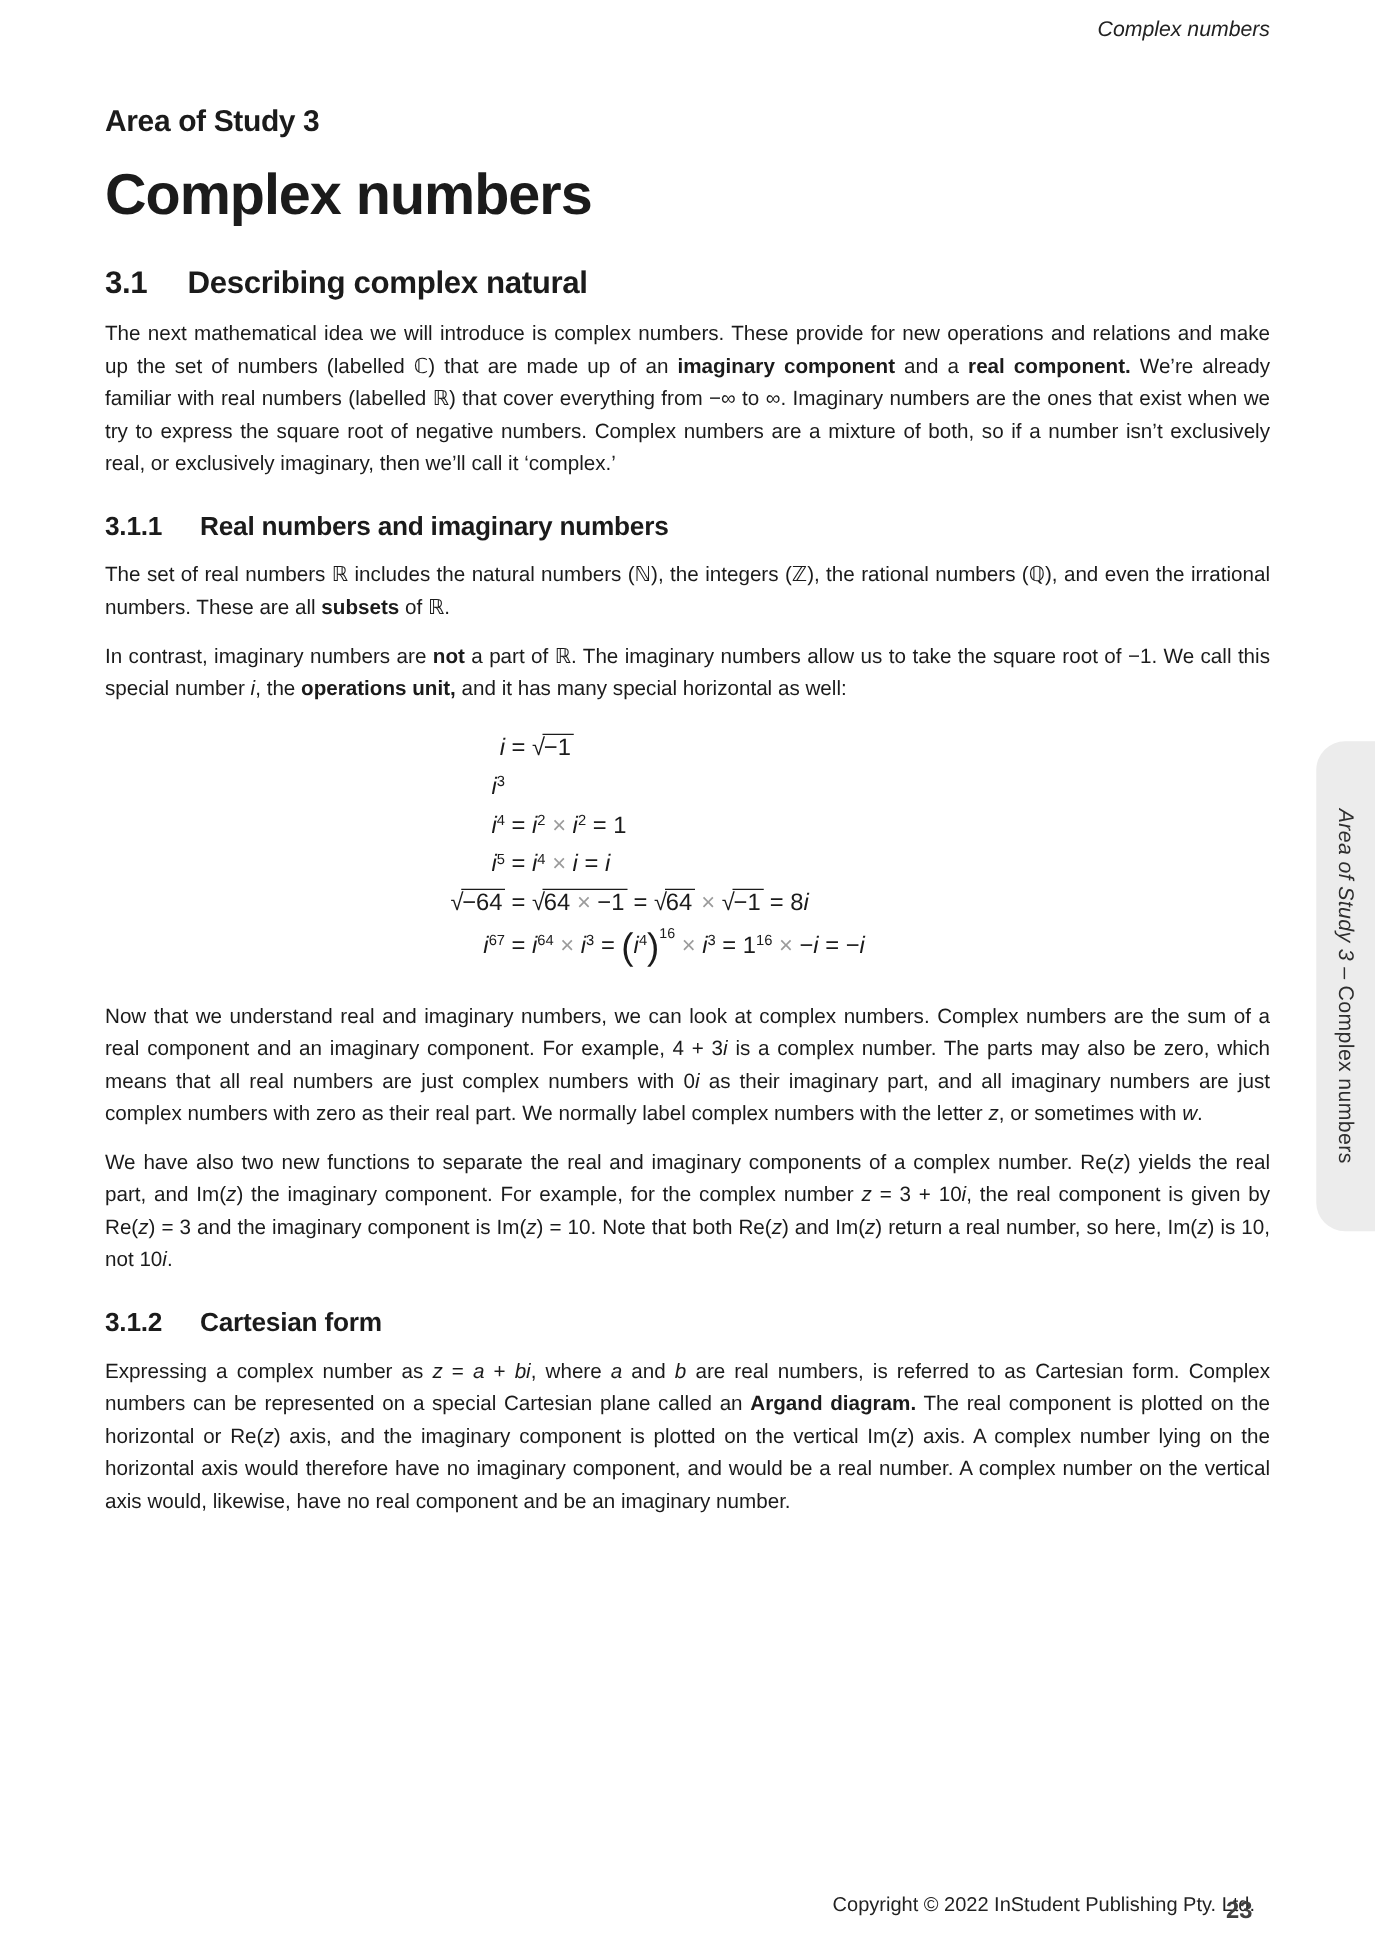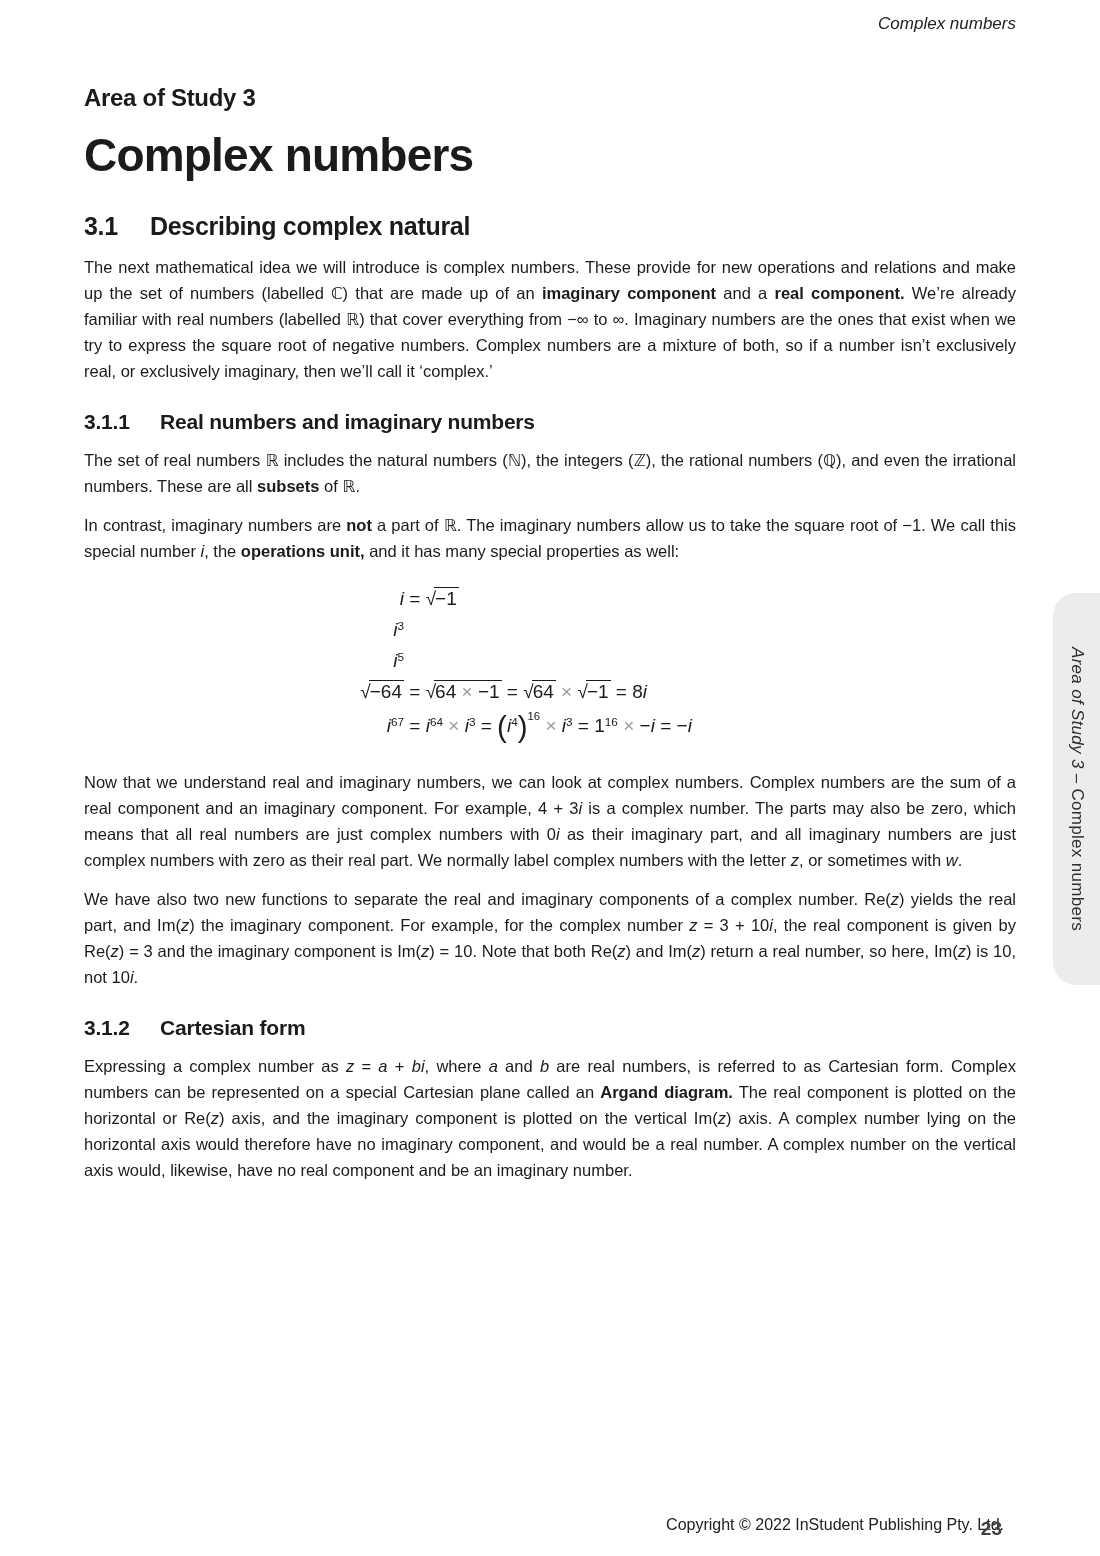--- a/index.html
+++ b/index.html
@@ -74,26 +74,27 @@
   </h2>
 
   <p class="body-par"><span>The next mathematical idea we will introduce is complex numbers. These provide for new operations and relations and make up the set of numbers (labelled ℂ) that are made up of an </span><span class="b">imaginary component</span><span> and a </span><span class="b">real component.</span><span> We’re already familiar with real numbers (labelled ℝ) that cover everything from −∞ to ∞. Imaginary numbers are the ones that exist when we try to express the square root of negative numbers. Complex numbers are a mixture of both, so if a number isn’t exclusively real, or exclusively imaginary, then we’ll call it ‘complex.’</span></p>
 
   <h3 class="subsection">
     <span class="sec-num">3.1.1</span><span>Real numbers and imaginary numbers</span>
   </h3>
 
   <p class="body-par"><span>The set of real numbers ℝ includes the natural numbers (ℕ), the integers (ℤ), the rational numbers (ℚ), and even the irrational numbers. These are all </span><span class="b">subsets</span><span> of ℝ.</span></p>
 
-  <p class="body-par"><span>In contrast, imaginary numbers are </span><span class="b">not</span><span> a part of ℝ. The imaginary numbers allow us to take the square root of −1. We call this special number </span><span class="it">i</span><span>, the </span><span class="b">operations unit,</span><span> and it has many special properties as well:</span></p>
+  <p class="body-par"><span>In contrast, imaginary numbers are </span><span class="b">not</span><span> a part of ℝ. The imaginary numbers allow us to take the square root of −1. We call this special number </span><span class="it">i</span><span>, the </span><span class="b">operations unit,</span><span> and it has many special horizontal as well:</span></p>
 
   <div class="equations">
       <div class="eq-row"><span class="eq-lhs"><span class="mi">i</span></span><span class="eq-rhs"><span> = </span><span class="sqrt"><span class="rad">√</span><span class="vin"><span>−1</span></span></span></span></div>
       <div class="eq-row"><span class="eq-lhs"><span class="mi">i</span><sup class="msup">3</sup></span></div>
-      <div class="eq-row"><span class="eq-lhs"><span class="mi">i</span><sup class="msup">5</sup></span></div>
+      <div class="eq-row"><span class="eq-lhs"><span class="mi">i</span><sup class="msup">4</sup></span><span class="eq-rhs"><span> = </span><span class="mi">i</span><sup class="msup">2</sup><span class="mop"> × </span><span class="mi">i</span><sup class="msup">2</sup><span> = 1</span></span></div>
+      <div class="eq-row"><span class="eq-lhs"><span class="mi">i</span><sup class="msup">5</sup></span><span class="eq-rhs"><span> = </span><span class="mi">i</span><sup class="msup">4</sup><span class="mop"> × </span><span class="mi">i</span><span> = </span><span class="mi">i</span></span></div>
       <div class="eq-row"><span class="eq-lhs"><span class="sqrt"><span class="rad">√</span><span class="vin"><span>−64</span></span></span></span><span class="eq-rhs"><span> = </span><span class="sqrt"><span class="rad">√</span><span class="vin"><span>64</span><span class="mop"> × </span><span>−1</span></span></span><span> = </span><span class="sqrt"><span class="rad">√</span><span class="vin"><span>64</span></span></span><span class="mop"> × </span><span class="sqrt"><span class="rad">√</span><span class="vin"><span>−1</span></span></span><span> = 8</span><span class="mi">i</span></span></div>
       <div class="eq-row"><span class="eq-lhs"><span class="mi">i</span><sup class="msup">67</sup></span><span class="eq-rhs"><span> = </span><span class="mi">i</span><sup class="msup">64</sup><span class="mop"> × </span><span class="mi">i</span><sup class="msup">3</sup><span> = </span><span class="pgroup"><span class="bigp">(</span><span><span class="mi">i</span><sup class="msup">4</sup></span><span class="bigp">)</span><sup class="hisup">16</sup></span><span class="mop"> × </span><span class="mi">i</span><sup class="msup">3</sup><span> = 1</span><sup class="msup">16</sup><span class="mop"> × </span><span>−</span><span class="mi">i</span><span> = −</span><span class="mi">i</span></span></div>
     </div>
 
   <p class="body-par"><span>Now that we understand real and imaginary numbers, we can look at complex numbers. Complex numbers are the sum of a real component and an imaginary component. For example, 4 + 3</span><span class="it">i</span><span> is a complex number. The parts may also be zero, which means that all real numbers are just complex numbers with 0</span><span class="it">i</span><span> as their imaginary part, and all imaginary numbers are just complex numbers with zero as their real part. We normally label complex numbers with the letter </span><span class="it">z</span><span>, or sometimes with </span><span class="it">w</span><span>.</span></p>
 
   <p class="body-par"><span>We have also two new functions to separate the real and imaginary components of a complex number. Re(</span><span class="it">z</span><span>) yields the real part, and Im(</span><span class="it">z</span><span>) the imaginary component. For example, for the complex number </span><span class="it">z</span><span> = 3 + 10</span><span class="it">i</span><span>, the real component is given by Re(</span><span class="it">z</span><span>) = 3 and the imaginary component is Im(</span><span class="it">z</span><span>) = 10. Note that both Re(</span><span class="it">z</span><span>) and Im(</span><span class="it">z</span><span>) return a real number, so here, Im(</span><span class="it">z</span><span>) is 10, not 10</span><span class="it">i</span><span>.</span></p>
 
   <h3 class="subsection">
     <span class="sec-num">3.1.2</span><span>Cartesian form</span>

